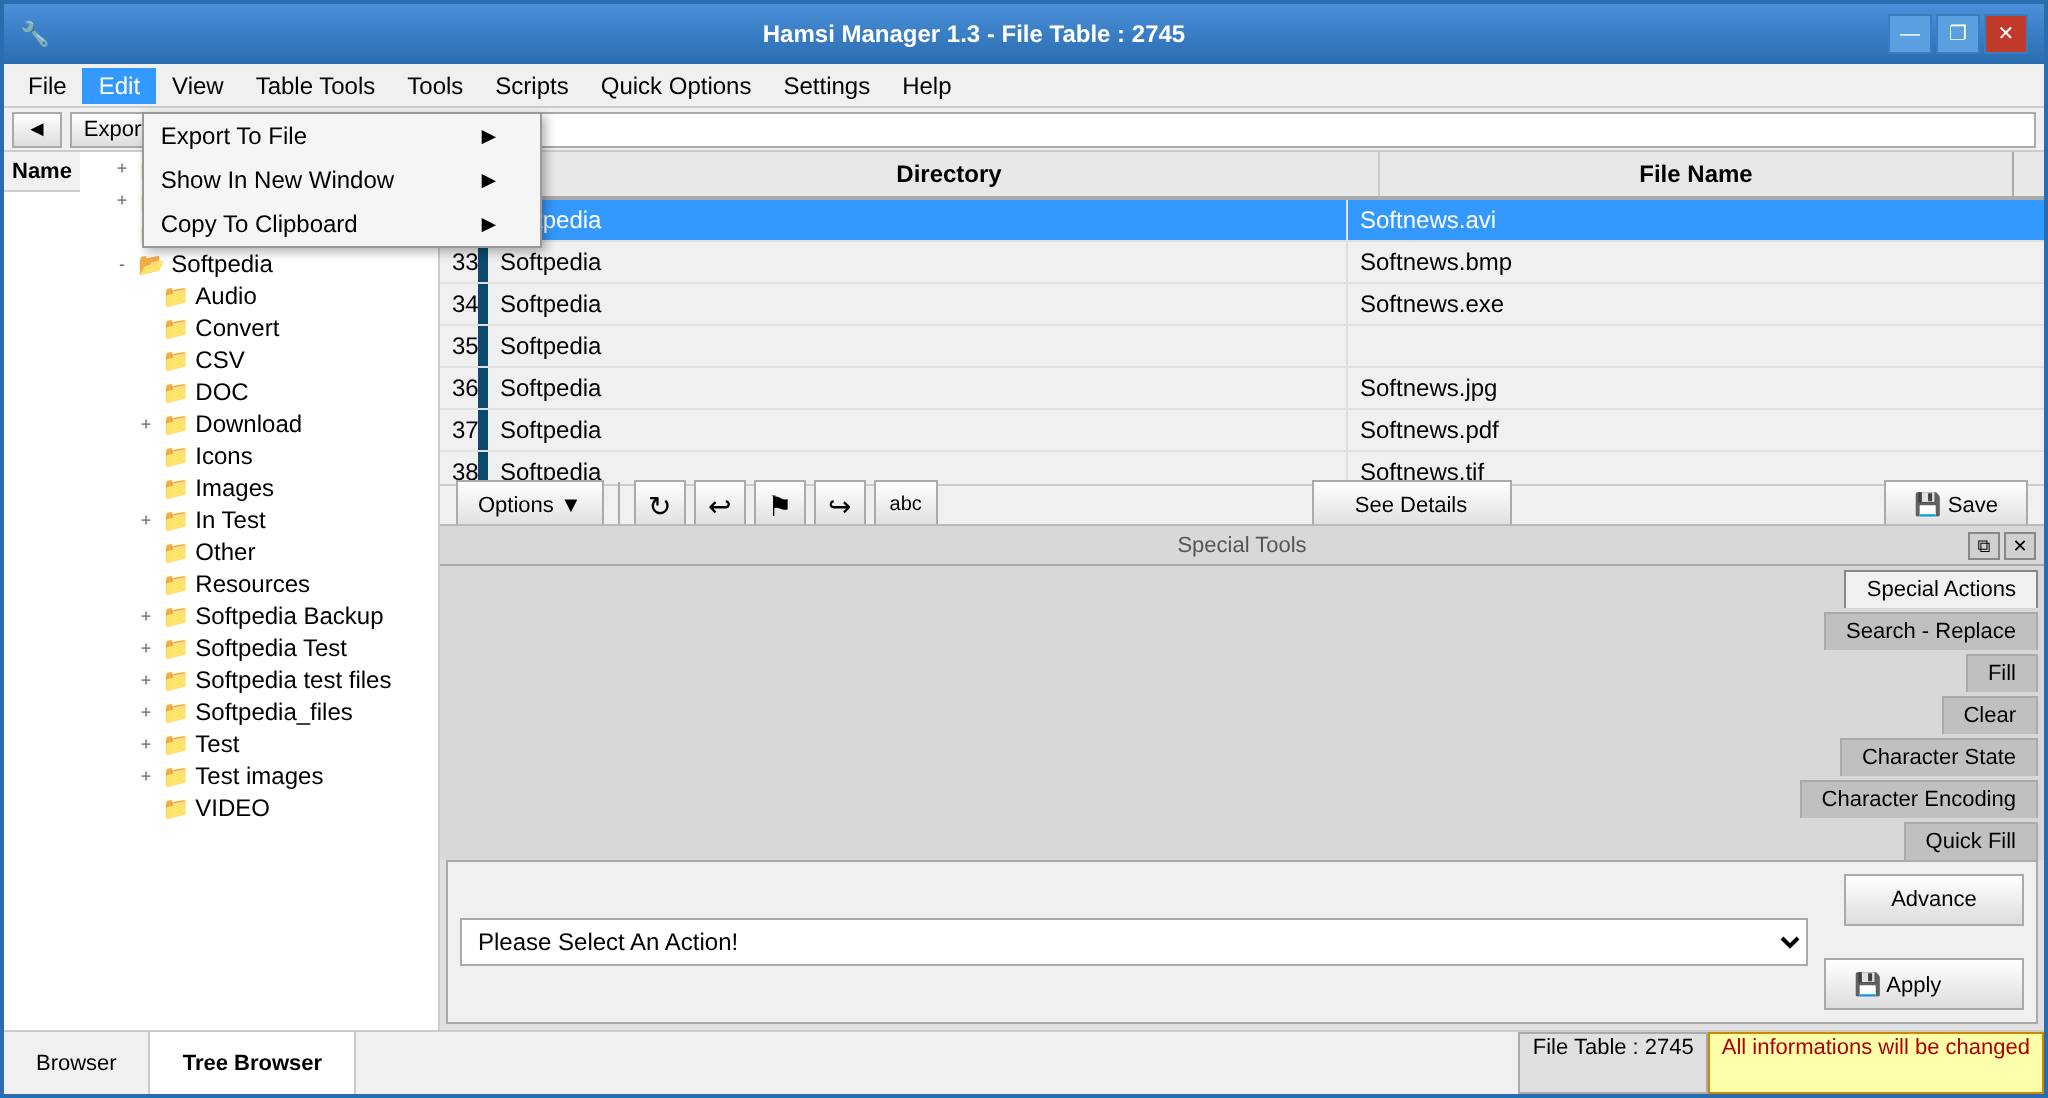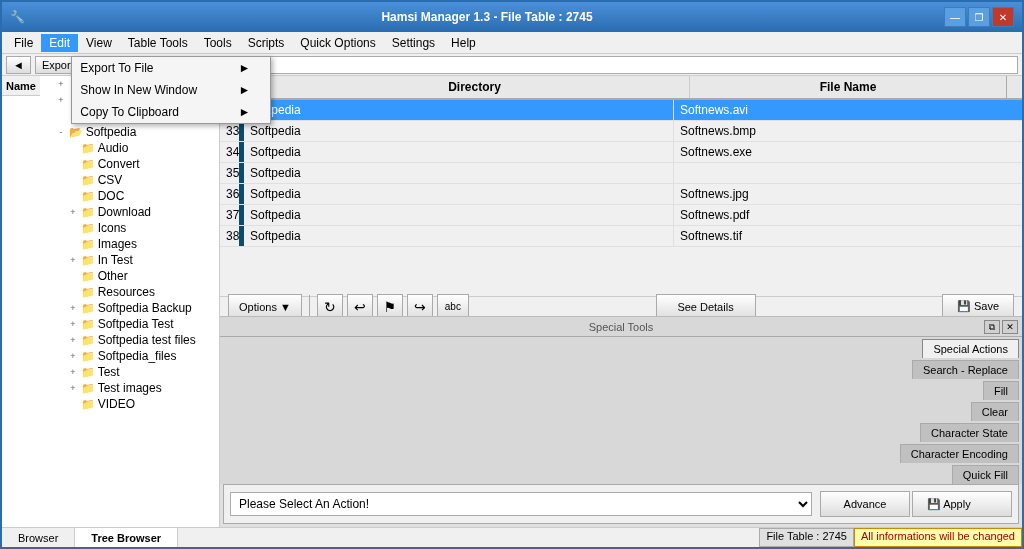--- a/index.html
+++ b/index.html
@@ -175,23 +175,23 @@
     }
     .action-select {
       flex: 1;
       height: 24px;
       border: 1px solid #aaa;
       background: white;
       padding: 0 4px;
     }
     .apply-section {
       display: flex;
-      flex-direction: row;
+      flex-direction: column;
       align-items: flex-end;
-      gap: 2px;
+      gap: 16px;
       min-width: 100px;
     }
     .advance-btn {
       height: 26px;
       padding: 2px 14px;
       background: linear-gradient(to bottom, #fff, #ddd);
       border: 1px solid #aaa;
       cursor: pointer;
       font-size: 11px;
       width: 90px;
@@ -581,21 +581,21 @@
           <div class="apply-section">
             <button class="advance-btn">Advance</button>
             <button class="apply-btn">💾 Apply</button>
           </div>
         </div>
       </div>
 
     </div>
   </div>
 
-  <div style="display:flex; border-top:1px solid #ccc; background:#f0f0f0; height:20px;text-align:right;">
+  <div style="display:flex; border-top:1px solid #ccc; background:#f0f0f0; height:32px;text-align:right;">
     <div class="bottom-tab">Browser</div>
     <div class="bottom-tab active">Tree Browser</div>
     <div style="flex:1;"></div>
     <div class="status-info">File Table : 2745</div>
     <div class="status-warning">All informations will be changed</div>
   </div>
 
 </div>
 
 </body></html>

